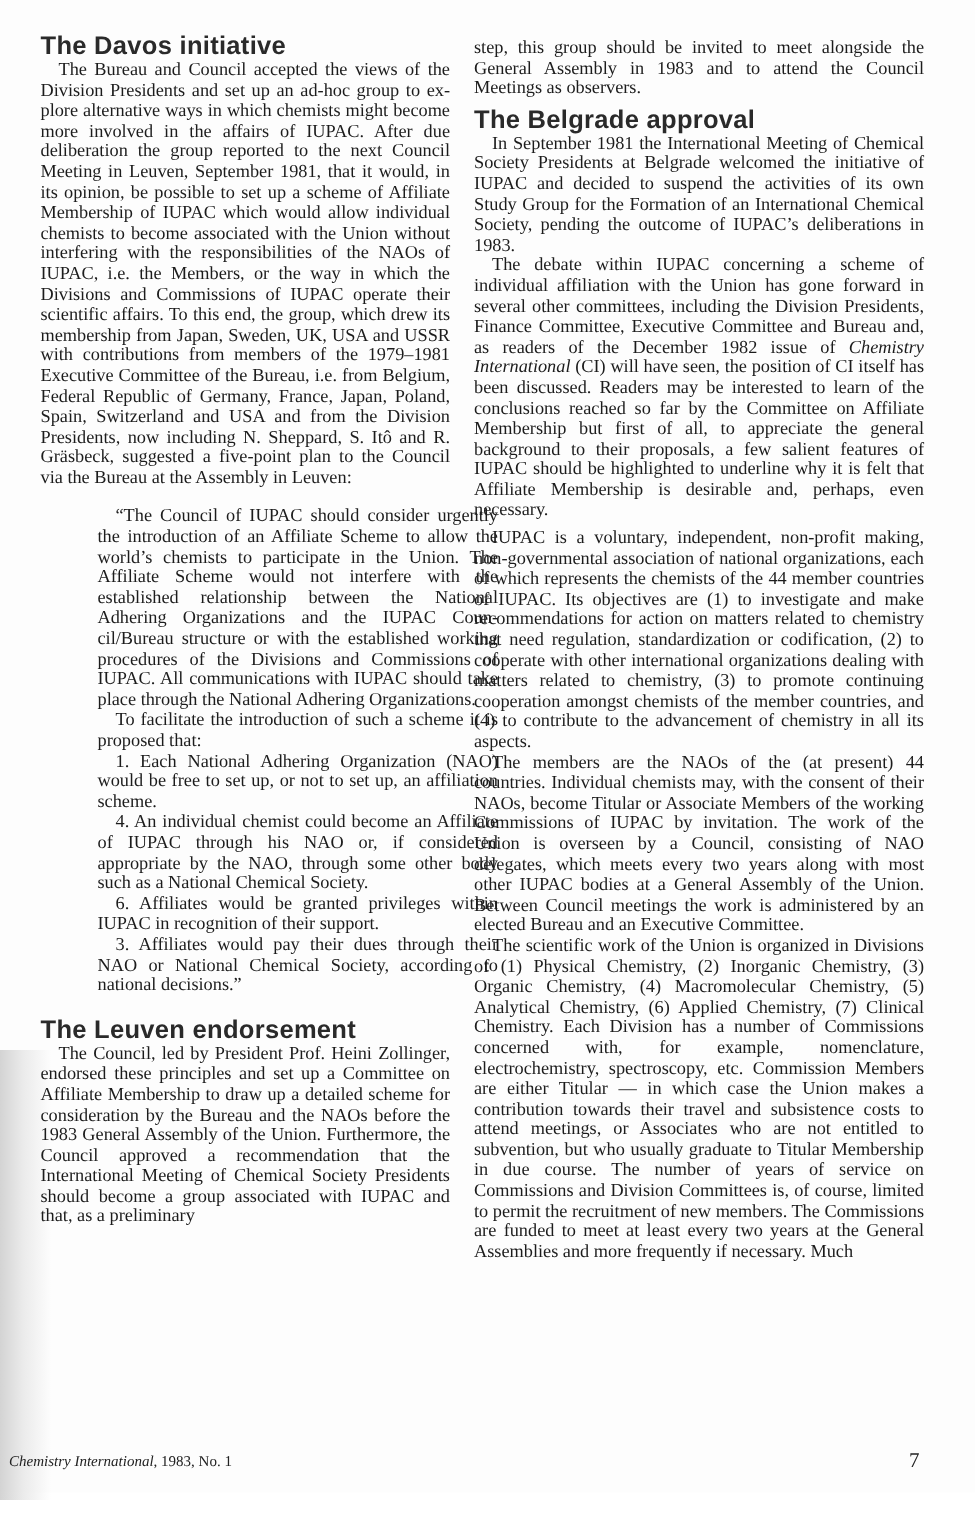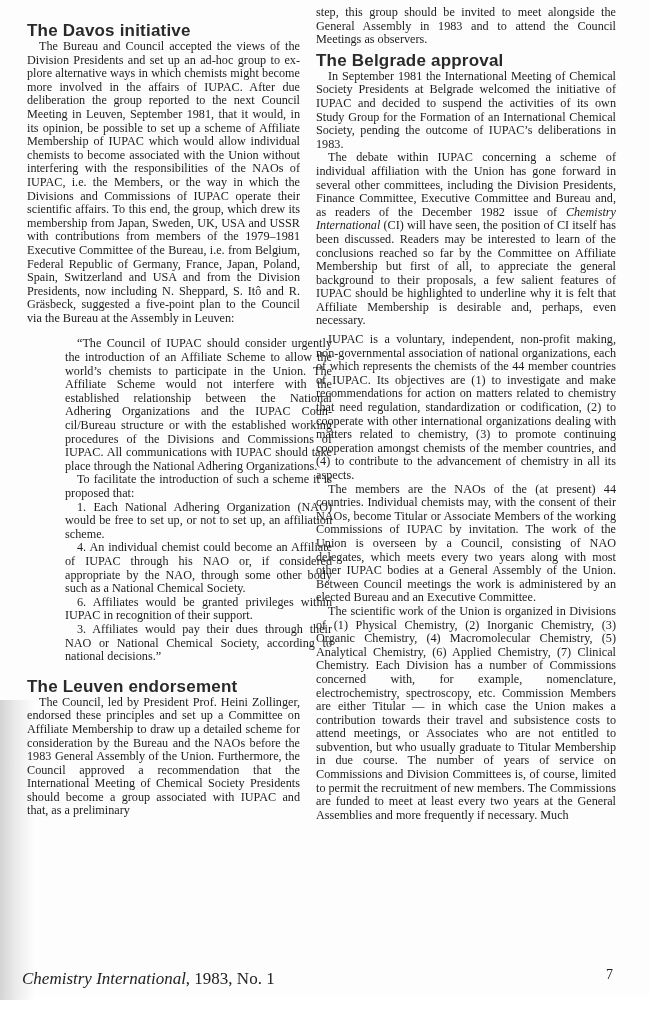--- a/index.html
+++ b/index.html
@@ -19,36 +19,36 @@
       background: linear-gradient(to right, #c9c9c9 0%, #e6e6e6 45%, rgba(255,255,255,0) 100%);
       opacity: 0.8;
     }
     .col {
       position: absolute; top: 22px;
       font-size: 12.2px; line-height: 13.6px;
       text-align: justify;
       hyphens: manual;
     }
     .col-left { left: 27px; width: 273px; }
-    .col-right { left: 316px; width: 300px; top: 6px; }
+    .col-right { left: 316px; width: 300px; top: 25px; }
     h2 {
       font-family: "Liberation Sans", "DejaVu Sans", sans-serif;
       font-weight: bold; font-size: 17px; line-height: 17px;
       margin: 0 0 1px 0; color: #2a2a2a; letter-spacing: 0.2px;
     }
     p { margin: 0; text-indent: 12px; }
     p.noindent { text-indent: 0; }
     .quote { margin-left: 38px; margin-top: 12px; width: 267px; }
     .quote p { text-indent: 12px; }
     .gap { height: 14px; }
     .gap-sm { height: 5px; }
     i { font-style: italic; }
     .footer {
-      position: absolute; left: 22px; top: 969px;
-      font-size: 17px; color: #222;
+      position: absolute; left: 6px; top: 969px;
+      font-size: 10px; color: #222;
     }
     .pageno {
       position: absolute; left: 606px; top: 967px;
       font-size: 14px; color: #222;
     }
   </style>
 </head>
 <body>
 
 <div class="page">

